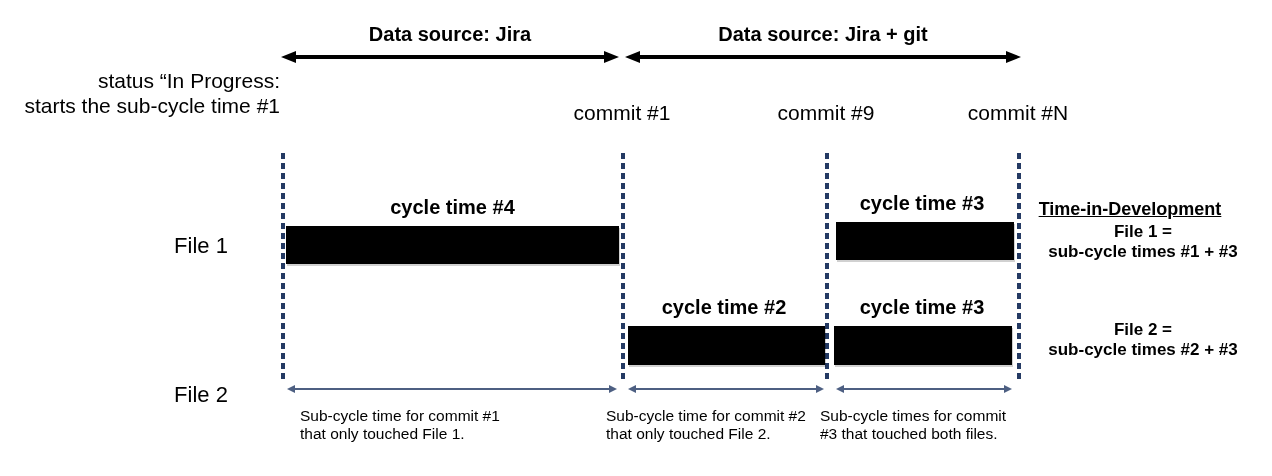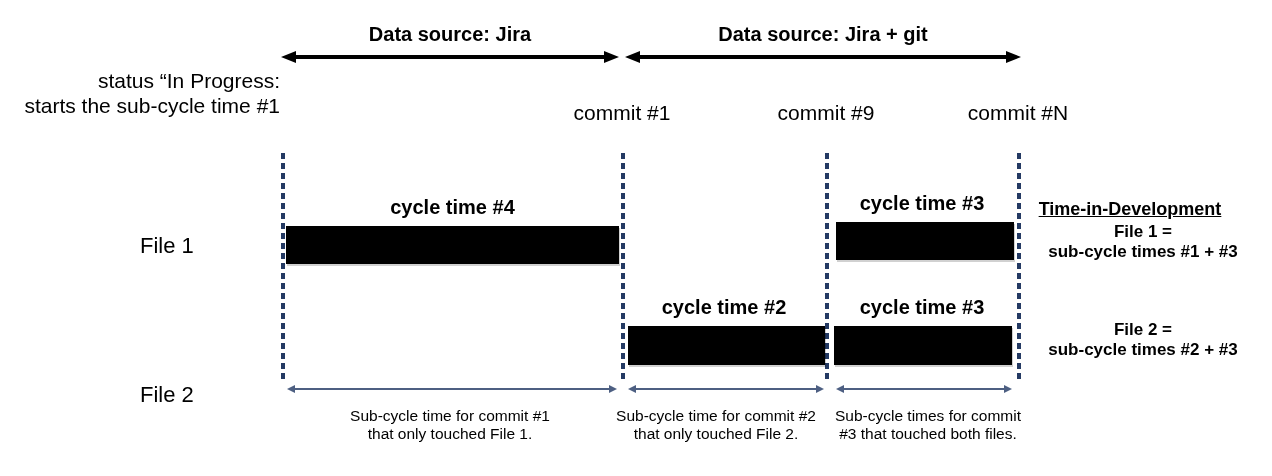--- a/index.html
+++ b/index.html
@@ -18,37 +18,37 @@
     left:2px;top:68px;width:278px;
     font-size:21px;line-height:25px;text-align:right;
   }
   .ds-label{
     top:23px;font-size:20px;font-weight:bold;text-align:center;
   }
   .commit-label{
     top:101px;width:200px;font-size:21px;text-align:center;
   }
   .file-label{
-    left:140px;width:122px;font-size:22px;text-align:left;
+    left:140px;width:122px;font-size:22px;text-align:center;
   }
   .cycle-label{
     font-size:20px;font-weight:bold;text-align:center;white-space:nowrap;
   }
   .tid-header{
     left:1028px;top:160px;width:204px;
     font-size:18px;font-weight:bold;text-align:center;
     text-decoration:underline;
     margin-top:39px;
   }
   .tid-formula{
     left:1028px;width:230px;
     font-size:17px;font-weight:bold;line-height:20px;text-align:center;
   }
   .caption{
-    top:407px;font-size:15.5px;line-height:17.5px;text-align:center;
+    top:407px;font-size:15.5px;line-height:17.5px;text-align:left;
   }
 
   
   .arrow{height:12px;top:51px;}
   .arrow .shaft{position:absolute;left:12px;right:12px;top:4px;height:4px;background:var(--arrow-color,#000);}
   .arrow .head{position:absolute;width:0;height:0;top:0;border-top:6px solid transparent;border-bottom:6px solid transparent;}
   .arrow .head.left{left:0;border-right:15px solid var(--arrow-color,#000);}
   .arrow .head.right{right:0;border-left:15px solid var(--arrow-color,#000);}
 
   

